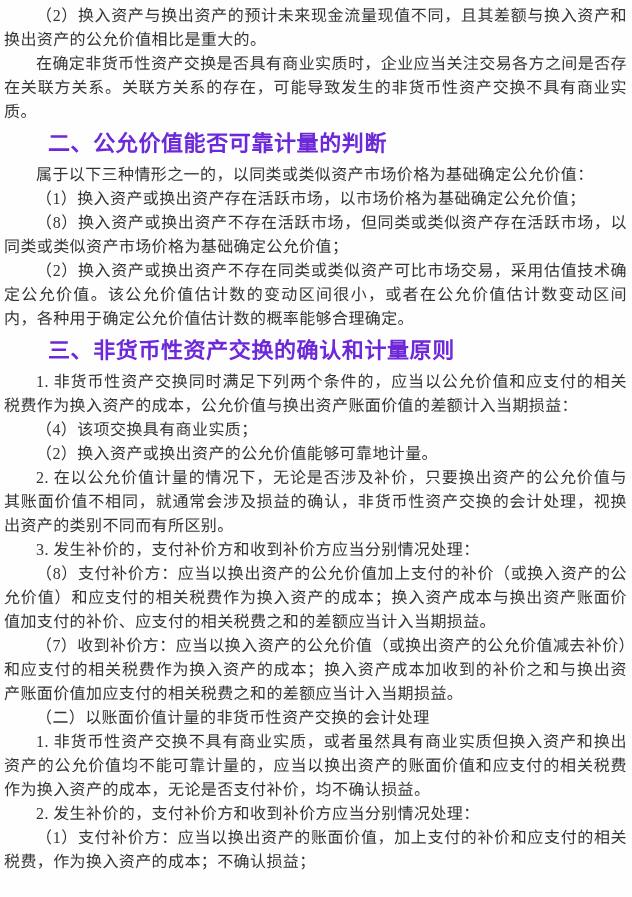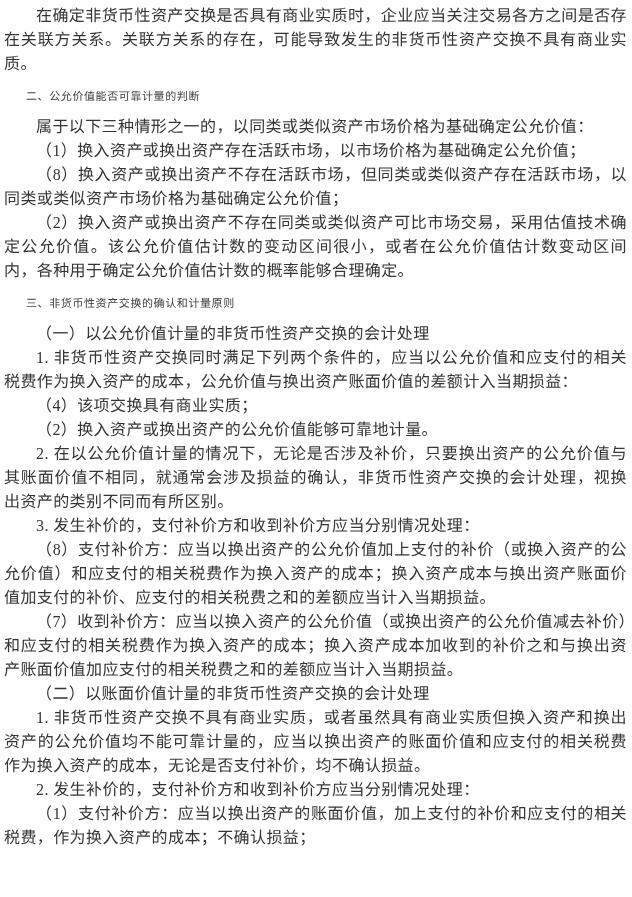--- a/index.html
+++ b/index.html
@@ -24,40 +24,40 @@
     color: #353535;
     text-align: justify;
     text-justify: inter-character;
   }
   .paragraph {
     margin: 0;
     text-indent: 2em;
   }
   .heading {
     font-family: "Liberation Sans", "DejaVu Sans", sans-serif;
-    font-weight: 400;
-    font-size: 11px;
-    color: #404040;
+    font-weight: 700;
+    font-size: 22px;
+    color: #6d28d9;
     text-indent: 2em;
     margin: 8px 0 7px 0;
     letter-spacing: 0.6px;
   }
 </style>
 </head>
 <body>
 
 <div class="page" style="background: rgb(254, 254, 254);">
+    <div class="paragraph">（2）换入资产与换出资产的预计未来现金流量现值不同，且其差额与换入资产和换出资产的公允价值相比是重大的。</div>
     <div class="paragraph">在确定非货币性资产交换是否具有商业实质时，企业应当关注交易各方之间是否存在关联方关系。关联方关系的存在，可能导致发生的非货币性资产交换不具有商业实质。</div>
     <div class="heading">二、公允价值能否可靠计量的判断</div>
     <div class="paragraph">属于以下三种情形之一的，以同类或类似资产市场价格为基础确定公允价值：</div>
     <div class="paragraph">（1）换入资产或换出资产存在活跃市场，以市场价格为基础确定公允价值；</div>
     <div class="paragraph">（8）换入资产或换出资产不存在活跃市场，但同类或类似资产存在活跃市场，以同类或类似资产市场价格为基础确定公允价值；</div>
     <div class="paragraph">（2）换入资产或换出资产不存在同类或类似资产可比市场交易，采用估值技术确定公允价值。该公允价值估计数的变动区间很小，或者在公允价值估计数变动区间内，各种用于确定公允价值估计数的概率能够合理确定。</div>
     <div class="heading">三、非货币性资产交换的确认和计量原则</div>
-    <div class="paragraph">（一）以公允价值计量的非货币性资产交换的会计处理</div>
     <div class="paragraph">1. 非货币性资产交换同时满足下列两个条件的，应当以公允价值和应支付的相关税费作为换入资产的成本，公允价值与换出资产账面价值的差额计入当期损益：</div>
     <div class="paragraph">（4）该项交换具有商业实质；</div>
     <div class="paragraph">（2）换入资产或换出资产的公允价值能够可靠地计量。</div>
     <div class="paragraph">2. 在以公允价值计量的情况下，无论是否涉及补价，只要换出资产的公允价值与其账面价值不相同，就通常会涉及损益的确认，非货币性资产交换的会计处理，视换出资产的类别不同而有所区别。</div>
     <div class="paragraph">3. 发生补价的，支付补价方和收到补价方应当分别情况处理：</div>
     <div class="paragraph">（8）支付补价方：应当以换出资产的公允价值加上支付的补价（或换入资产的公允价值）和应支付的相关税费作为换入资产的成本；换入资产成本与换出资产账面价值加支付的补价、应支付的相关税费之和的差额应当计入当期损益。</div>
     <div class="paragraph">（7）收到补价方：应当以换入资产的公允价值（或换出资产的公允价值减去补价）和应支付的相关税费作为换入资产的成本；换入资产成本加收到的补价之和与换出资产账面价值加应支付的相关税费之和的差额应当计入当期损益。</div>
     <div class="paragraph">（二）以账面价值计量的非货币性资产交换的会计处理</div>
     <div class="paragraph">1. 非货币性资产交换不具有商业实质，或者虽然具有商业实质但换入资产和换出资产的公允价值均不能可靠计量的，应当以换出资产的账面价值和应支付的相关税费作为换入资产的成本，无论是否支付补价，均不确认损益。</div>
     <div class="paragraph">2. 发生补价的，支付补价方和收到补价方应当分别情况处理：</div>

